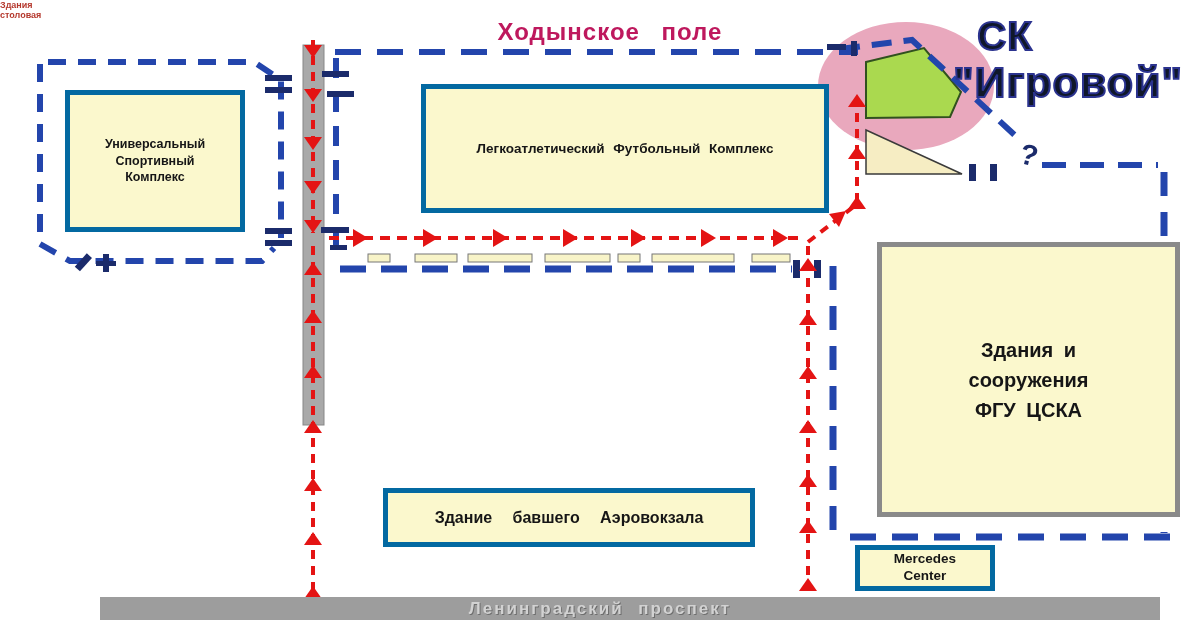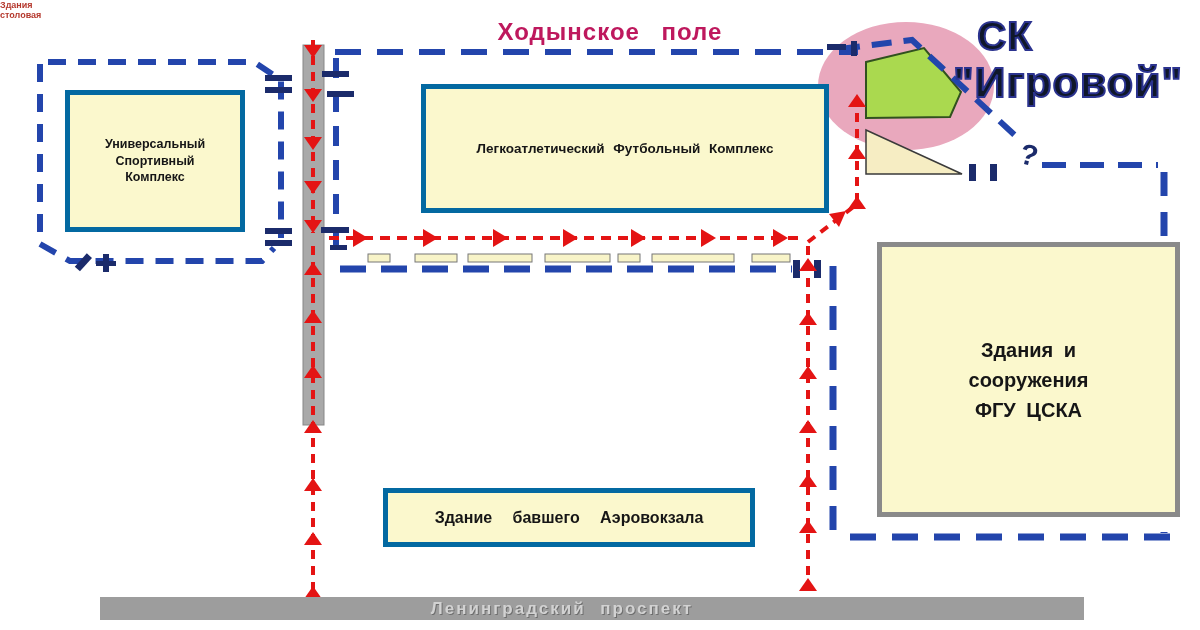--- a/index.html
+++ b/index.html
@@ -29,21 +29,21 @@
 
   .sk-line { position:absolute; text-align:center; font-weight:bold;
              color:#0f172a; -webkit-text-stroke:2px #2B338F;
              letter-spacing:1px; }
   .sk1 { left:930px; top:14px; width:150px; font-size:40px; }
   .sk2 { left:926px; top:58px; width:284px; font-size:43px; }
 
   .qmark { position:absolute; left:1013px; top:139px; width:32px; text-align:center;
            color:#1B2B6B; font-size:29px; font-weight:bold; transform:rotate(14deg); }
 
-  .lenin-road { position:absolute; left:100px; top:597px; width:984px; height:23px;
+  .lenin-road { position:absolute; left:100px; top:597px; width:1060px; height:23px;
                 background:#9D9D9D; display:flex; align-items:center; justify-content:center; }
   .lenin-road span { font-weight:bold; font-size:17px; color:#D2D2D2;
                      letter-spacing:2px; word-spacing:8px;
                      text-shadow:1px 1px 0 #6e6e6e; transform:translateX(-30px); }
 </style>
 </head>
 <body>
 
 <div class="stage">
 
@@ -153,20 +153,22 @@
   <div class="lbl area-title">Ходынское поле</div>
 
   <div class="box usk">Универсальный
 Спортивный
 Комплекс</div>
   <div class="box lfk">Легкоатлетический Футбольный Комплекс</div>
   <div class="box cska">Здания и
 сооружения
 ФГУ ЦСКА</div>
   <div class="box air">Здание бавшего Аэровокзала</div>
+  <div class="box mer">Mercedes
+Center</div>
 
   <div class="kazarma-label">Здания
 столовая</div>
 
   <div class="sk-line sk1">СК</div>
   <div class="sk-line sk2">"Игровой"</div>
 
   <div class="qmark">?</div>
 
   <div class="lenin-road">

